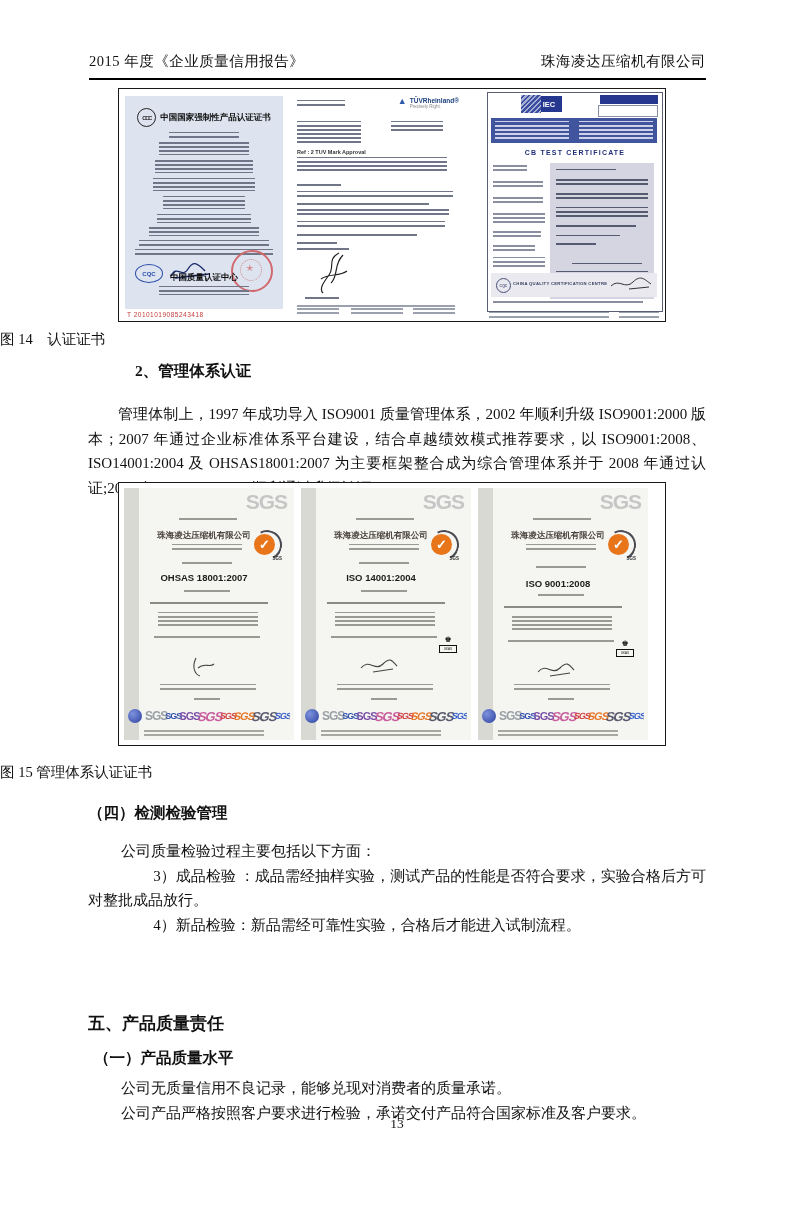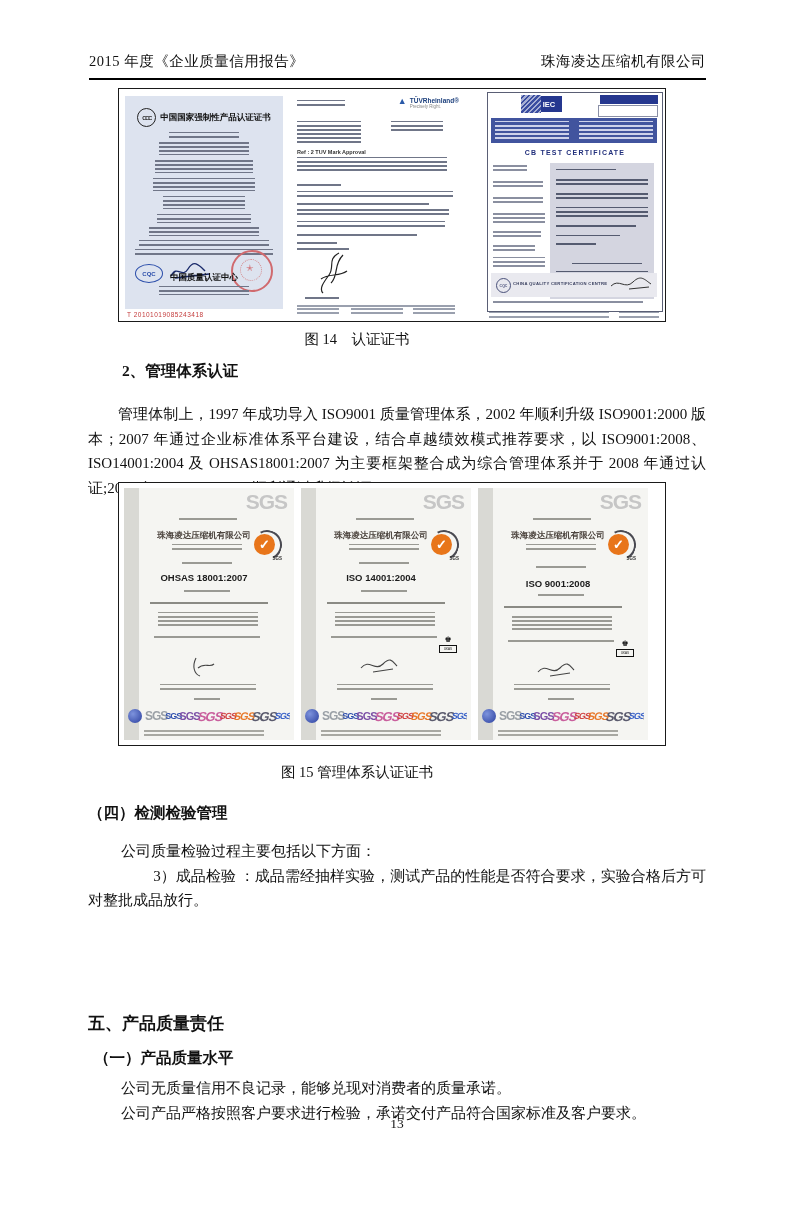--- a/index.html
+++ b/index.html
@@ -7,21 +7,21 @@
        font-family:"Liberation Serif","DejaVu Serif",serif;color:#111;}
   .abs{position:absolute;}
   
   .page-header{left:89px;top:52px;width:617px;display:flex;justify-content:space-between;
                font-size:14.5px;letter-spacing:.5px;}
   .header-rule{left:89px;top:78px;width:617px;height:2.4px;background:#000;}
   
   .figbox{left:118px;width:548px;background:#fff;border:1px solid #1a1a1a;box-sizing:border-box;}
   .fig1{top:88px;height:234px;}
   .fig2{top:482px;height:264px;}
-  .caption{left:0;width:714px;text-align:center;font-size:14.5px;}
+  .caption{left:0;width:714px;text-align:left;font-size:14.5px;}
   
   .mt{background-image:repeating-linear-gradient(to bottom,var(--mtc,#707688) 0,var(--mtc,#707688) 1.5px,transparent 1.5px,transparent 4.1px);}
   .ln{height:1.8px;background:var(--mtc,#707688);}
   
   .cert-ccc{left:6px;top:7px;width:158px;height:213px;background:#dde3ef;}
   .ccc-head{position:absolute;top:12px;left:0;width:100%;display:flex;align-items:center;justify-content:center;gap:4px;}
   .ccc-logo{width:17px;height:17px;border:1.6px solid #222;border-radius:50%;
             font:bold 5.5px "Liberation Sans",sans-serif;display:flex;align-items:center;justify-content:center;
             letter-spacing:-1px;color:#222;flex:0 0 auto;}
   .ccc-title{font-weight:bold;font-size:8.5px;}
@@ -196,21 +196,21 @@
       </svg>
     </div>
     <div class="abs ln" style="left:5px;top:208px;width:150px;--mtc:#8a8fa0;"></div>
   </div>
   <div class="abs mt" style="left:370px;top:223px;width:120px;height:8px;--mtc:#9aa0ae;"></div>
   <div class="abs mt" style="left:500px;top:223px;width:40px;height:8px;--mtc:#9aa0ae;"></div>
 </figure>
 
 <div class="abs caption" style="top:330px;">图 14　认证证书</div>
 
-<div class="abs h-sec" style="left:122px;top:361px;">2、管理体系认证</div>
+<div class="abs h-sec" style="left:135px;top:361px;">2、管理体系认证</div>
 <div class="abs bodytext para" style="top:374px;margin-top:28px;">管理体制上，1997 年成功导入 ISO9001 质量管理体系，2002 年顺利升级 ISO9001:2000 版本；2007 年通过企业标准体系平台建设，结合卓越绩效模式推荐要求，以 ISO9001:2008、ISO14001:2004 及 OHSAS18001:2007 为主要框架整合成为综合管理体系并于 2008 年通过认证;2010 年 ISO9001:2008 顺利通过升级认证。</div>
 
 <figure class="abs figbox fig2">
 
   <div class="abs sgs-cert" style="left:5px;">
     <div class="sgs-band-left"></div>
     <div class="sgs-logo">SGS</div>
     <div class="abs ln" style="left:55px;top:30px;width:58px;--mtc:#9a9a94;"></div>
     <div class="sgs-company">珠海凌达压缩机有限公司</div>
     <div class="abs mt" style="left:48px;top:56px;width:70px;height:8px;--mtc:#9a9a94;"></div>
@@ -327,20 +327,21 @@
     <div class="abs mt" style="left:20px;top:242px;width:120px;height:7px;--mtc:#a8a8a2;"></div>
   </div>
 </figure>
 
 <div class="abs caption" style="top:763px;">图 15 管理体系认证证书</div>
 
 <div class="abs h-sec" style="left:88px;top:803px;">（四）检测检验管理</div>
 <div class="abs bodytext list" style="top:839px;">
   <p class="intro">公司质量检验过程主要包括以下方面：</p>
   <p class="item">3）成品检验 ：成品需经抽样实验，测试产品的性能是否符合要求，实验合格后方可对整批成品放行。</p>
+  <p class="item">4）新品检验：新品需经可靠性实验，合格后才能进入试制流程。</p>
 </div>
 
 <div class="abs h-big" style="left:88px;top:1012px;">五、产品质量责任</div>
 <div class="abs h-sec" style="left:94px;top:1048px;">（一）产品质量水平</div>
 <div class="abs bodytext" style="left:88px;top:1076px;width:618px;">
   <p style="margin:0;text-indent:2.2em;">公司无质量信用不良记录，能够兑现对消费者的质量承诺。</p>
   <p style="margin:0;text-indent:2.2em;">公司产品严格按照客户要求进行检验，承诺交付产品符合国家标准及客户要求。</p>
 </div>
 
 <div class="abs pageno" style="top:1116px;">13</div>

